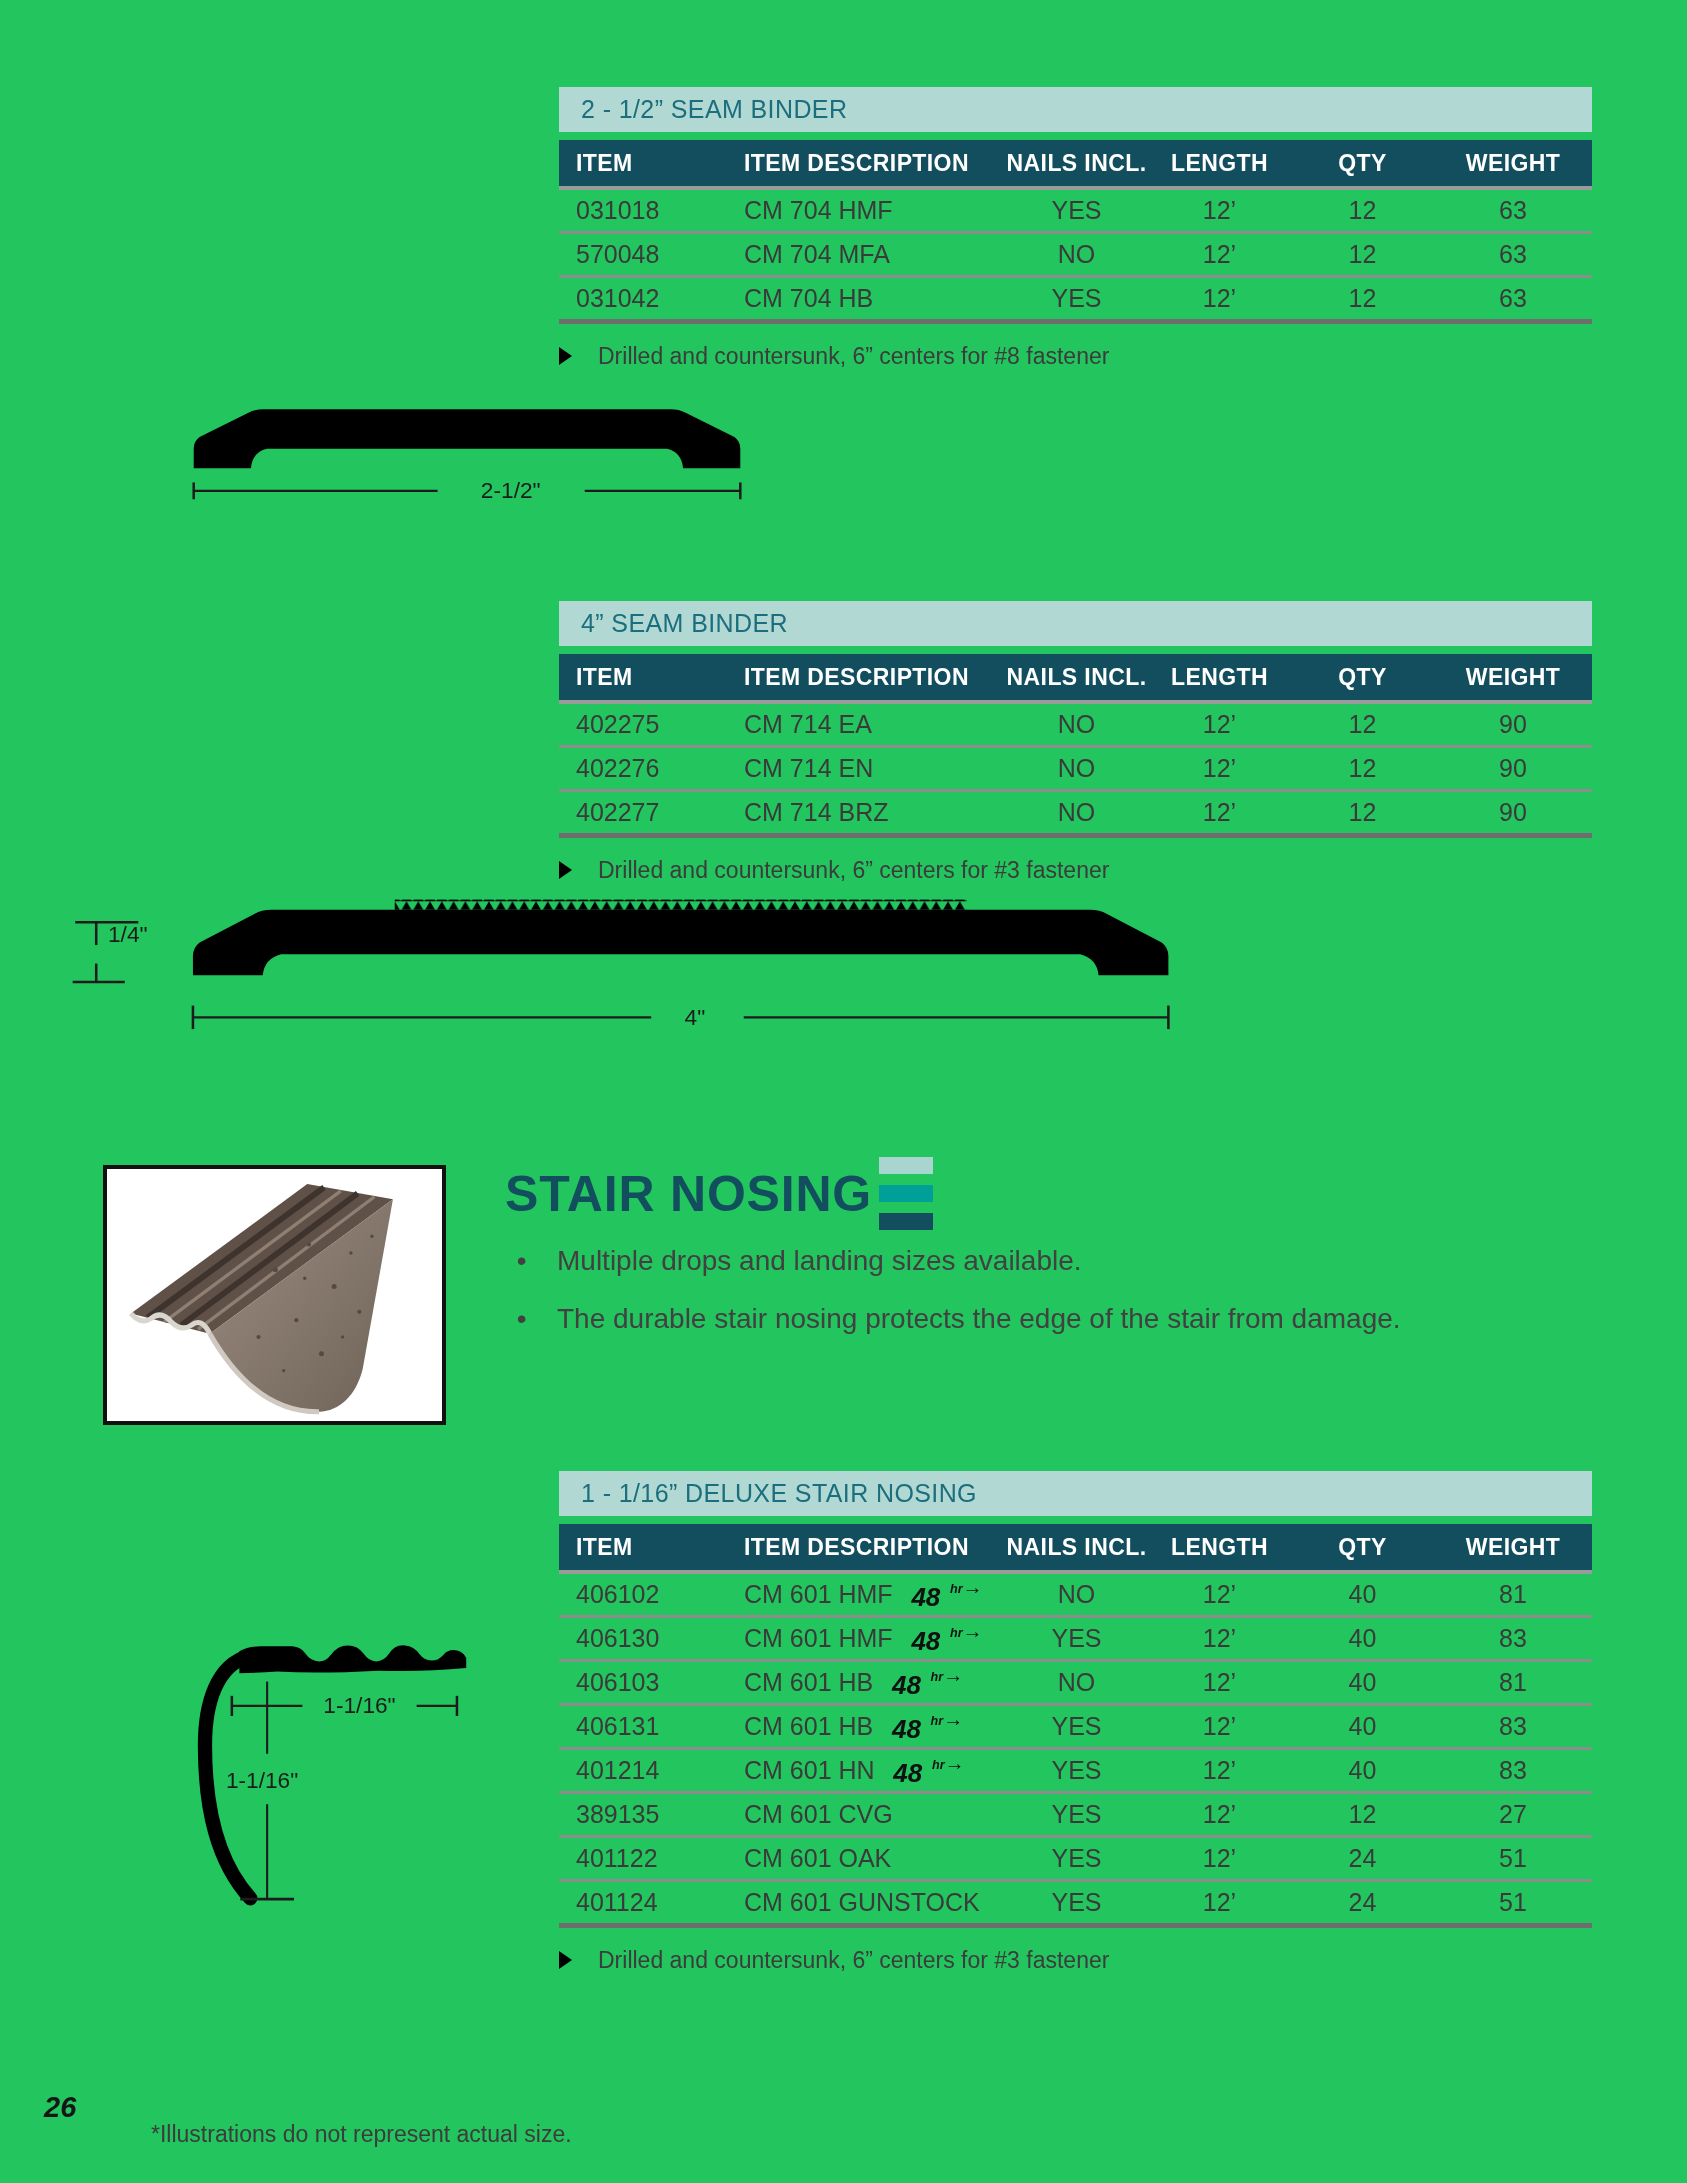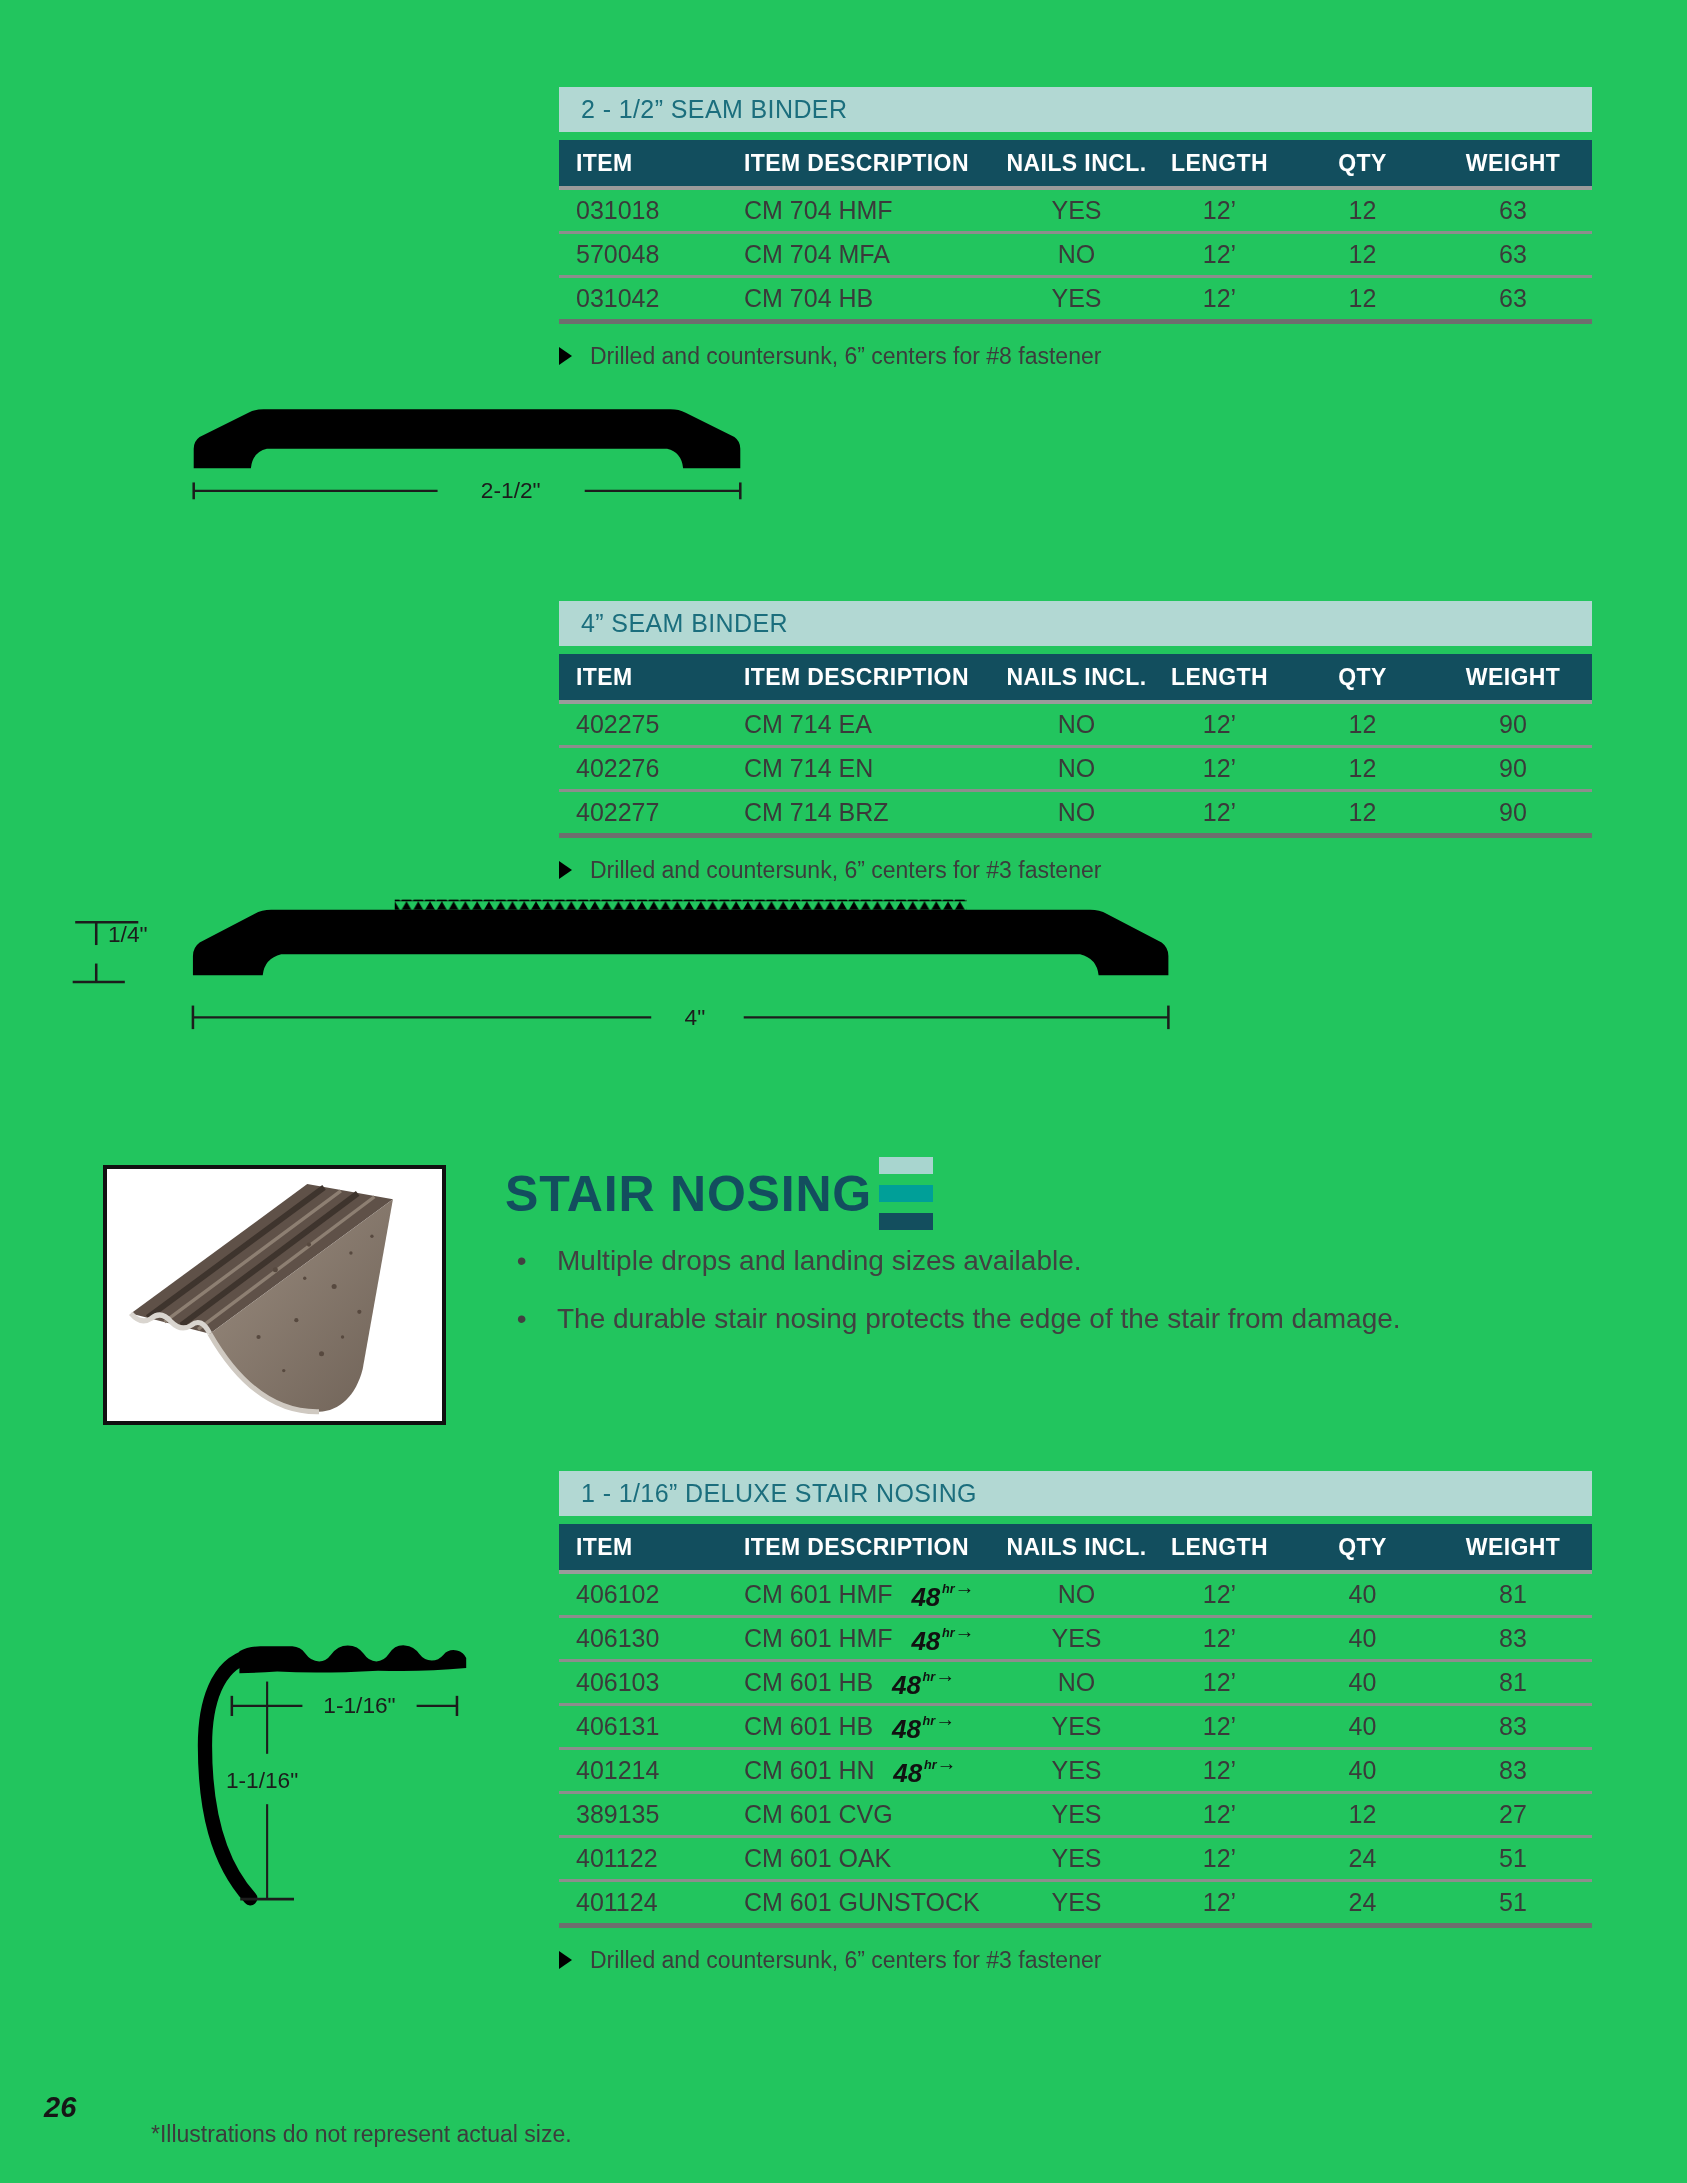--- a/index.html
+++ b/index.html
@@ -12,27 +12,27 @@
         font-size:25px;letter-spacing:0.4px;display:flex;align-items:center;
         padding-left:22px;box-sizing:border-box;margin-bottom:8.4px;}
   table{width:100%;border-collapse:collapse;table-layout:fixed;}
   thead th{background:var(--header_bg);color:var(--header_text);font-size:23px;
            font-weight:bold;height:44px;letter-spacing:0.4px;border-bottom:4.2px solid #9b9b9b;}
   th.l,td.l{text-align:left;padding-left:17px;}
   th.c,td.c{text-align:center;}
   tbody td{height:39px;border-bottom:3.4px solid #8d8d8d;font-size:25px;color:#3a3a3a;}
   tbody tr:last-child td{border-bottom:5px solid #6e6e6e;}
 
-  .note{margin-top:18.5px;font-size:23px;color:#3c3c3c;display:flex;align-items:center;gap:18px;}
+  .note{margin-top:18.5px;font-size:23px;color:#3c3c3c;display:flex;align-items:center;gap:26px;}
   .tri{width:0;height:0;border-left:13.5px solid #000;
        border-top:9.3px solid transparent;border-bottom:9.3px solid transparent;flex:0 0 auto;}
 
   
   .badge48{display:inline-flex;align-items:flex-start;margin-left:11.8px;
-           font-style:italic;font-weight:bold;color:#111;vertical-align:middle;}
+           font-style:italic;font-weight:bold;color:#111;vertical-align:middle;gap:8px;}
   .b48n{font-size:26px;line-height:1;}
   .b48col{display:inline-flex;flex-direction:row;align-items:flex-start;margin-left:1.7px;}
   .b48hr{font-size:12.6px;line-height:.9;}
   .b48ar{font-size:20px;line-height:.6;margin-top:-2.5px;}
 
   
   .photo{position:absolute;left:103px;top:1165px;width:335px;height:252px;
          border:4.2px solid #111;background:#fff;}
   .sn-head{position:absolute;left:505px;top:1157px;display:flex;align-items:center;gap:7px;}
   .sn-title{font-size:50px;font-weight:bold;color:var(--accent_dark);letter-spacing:0.8px;}

